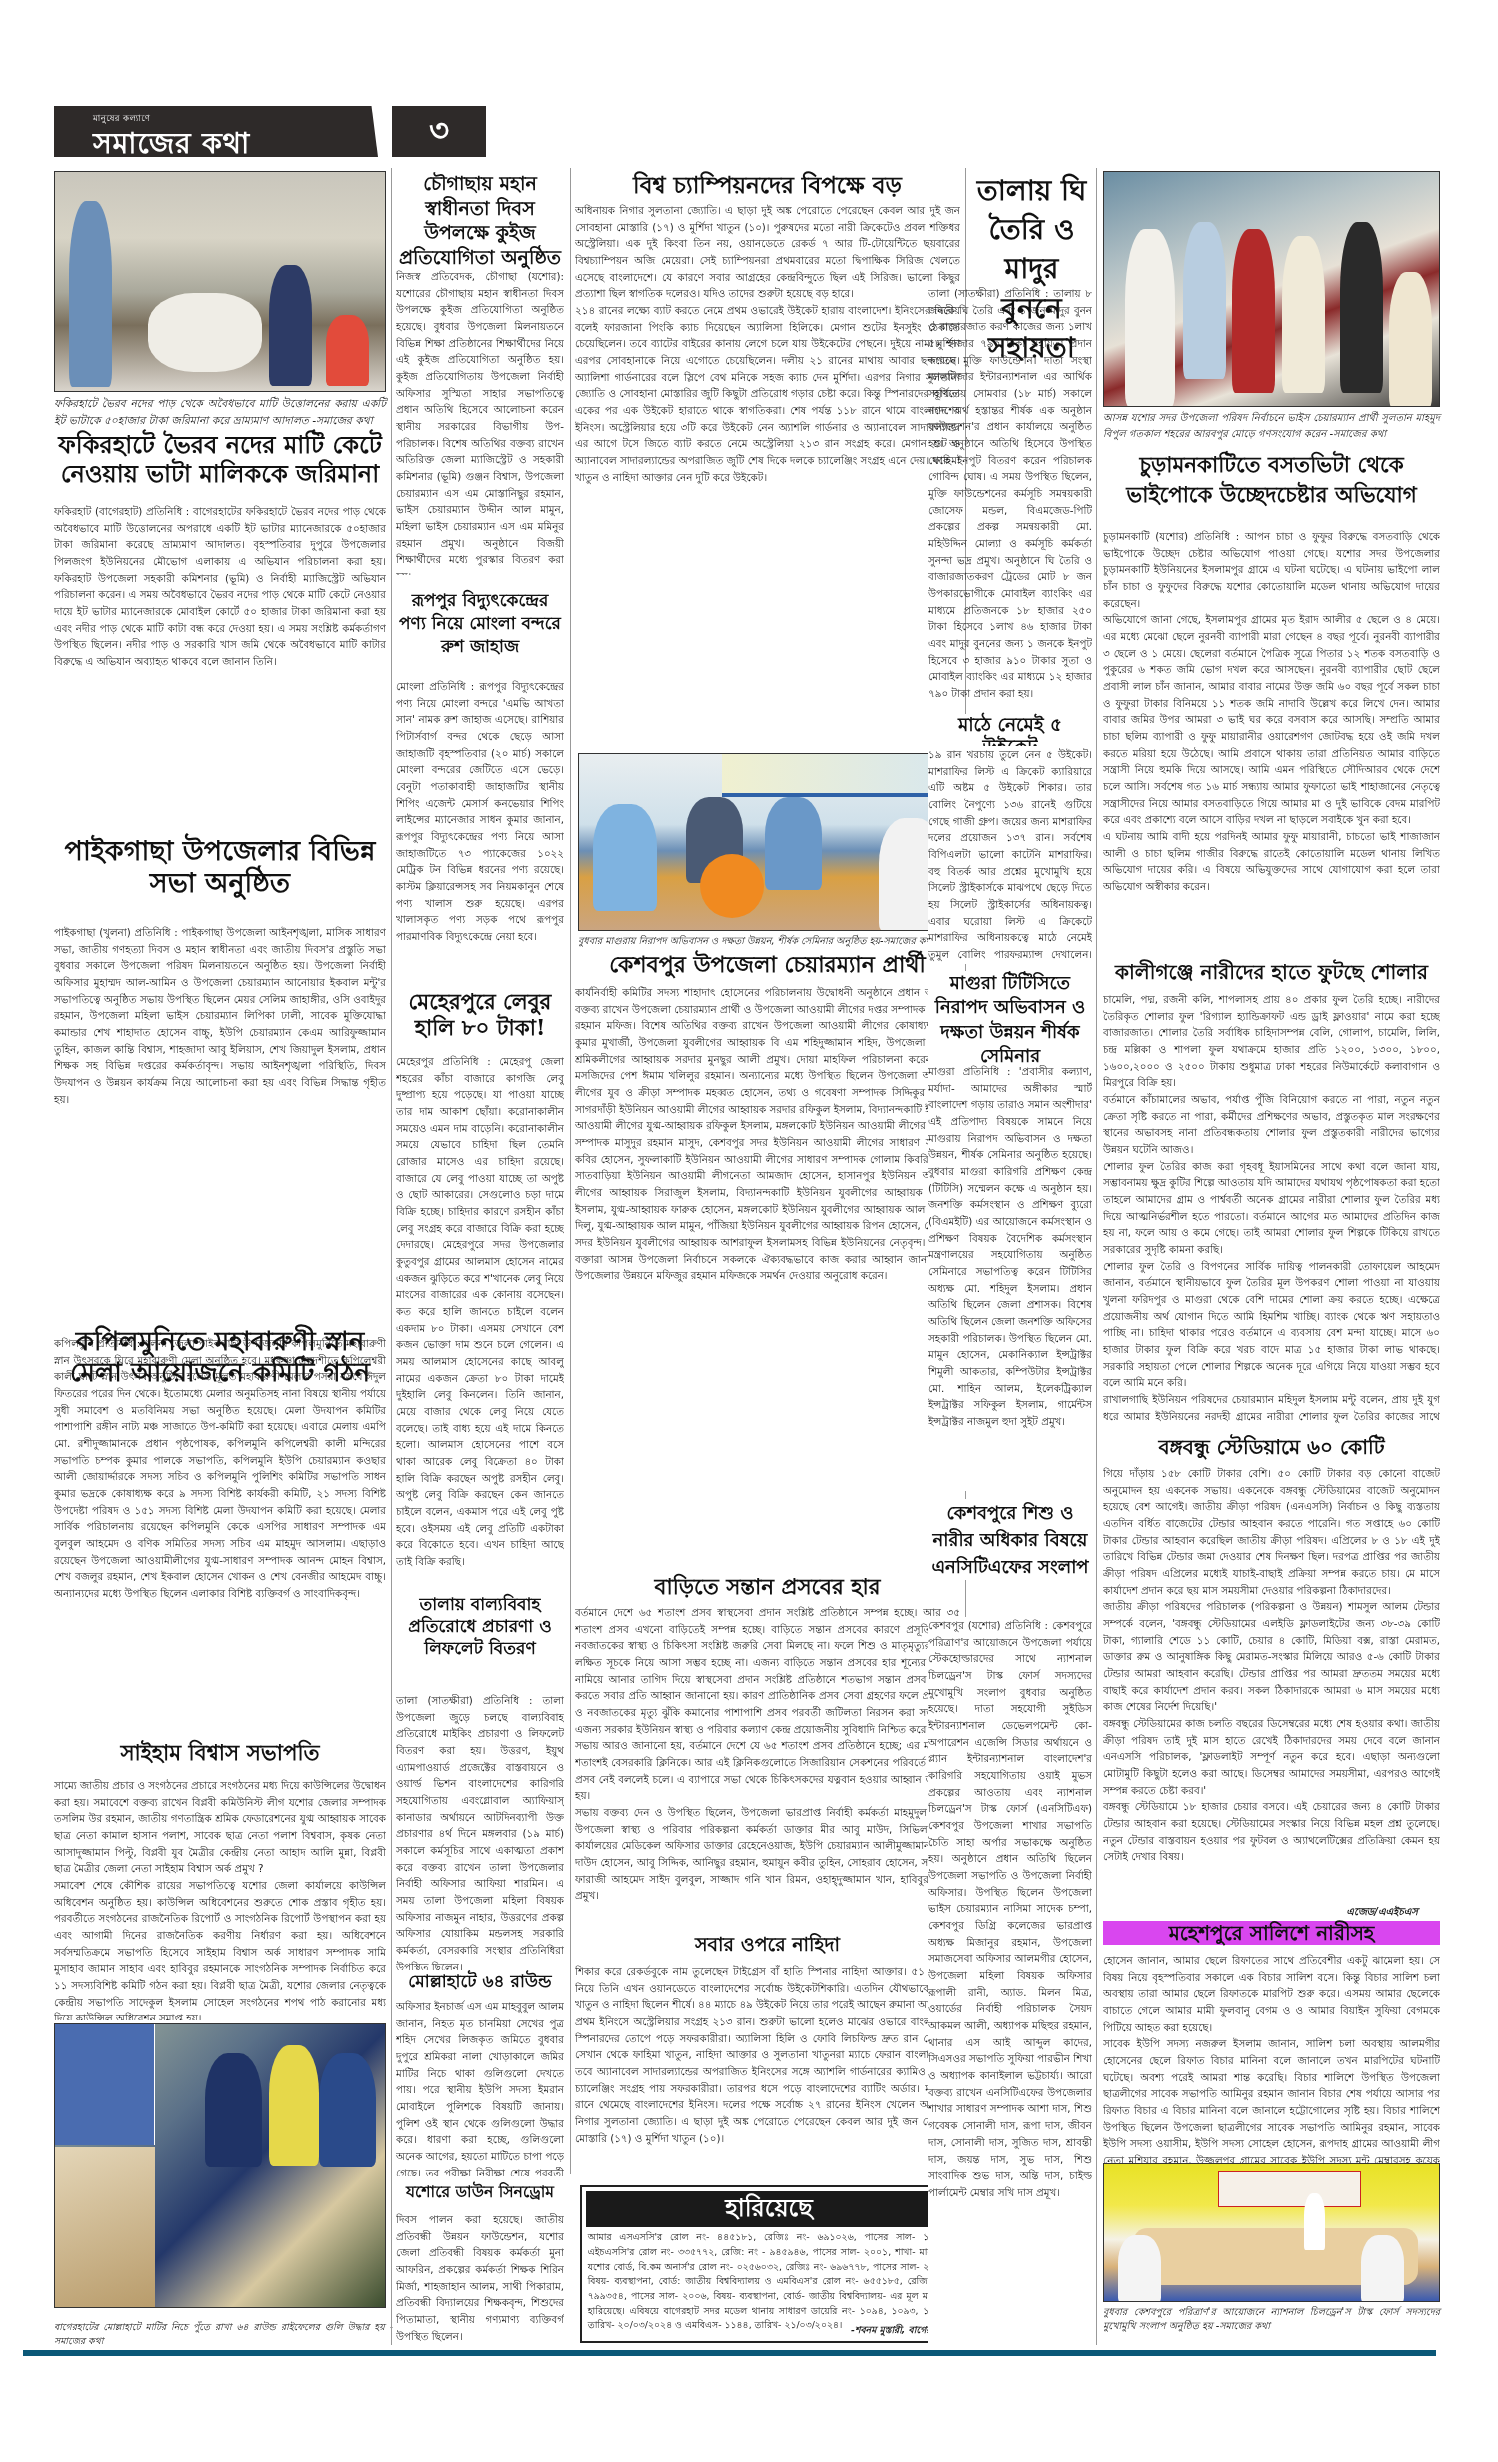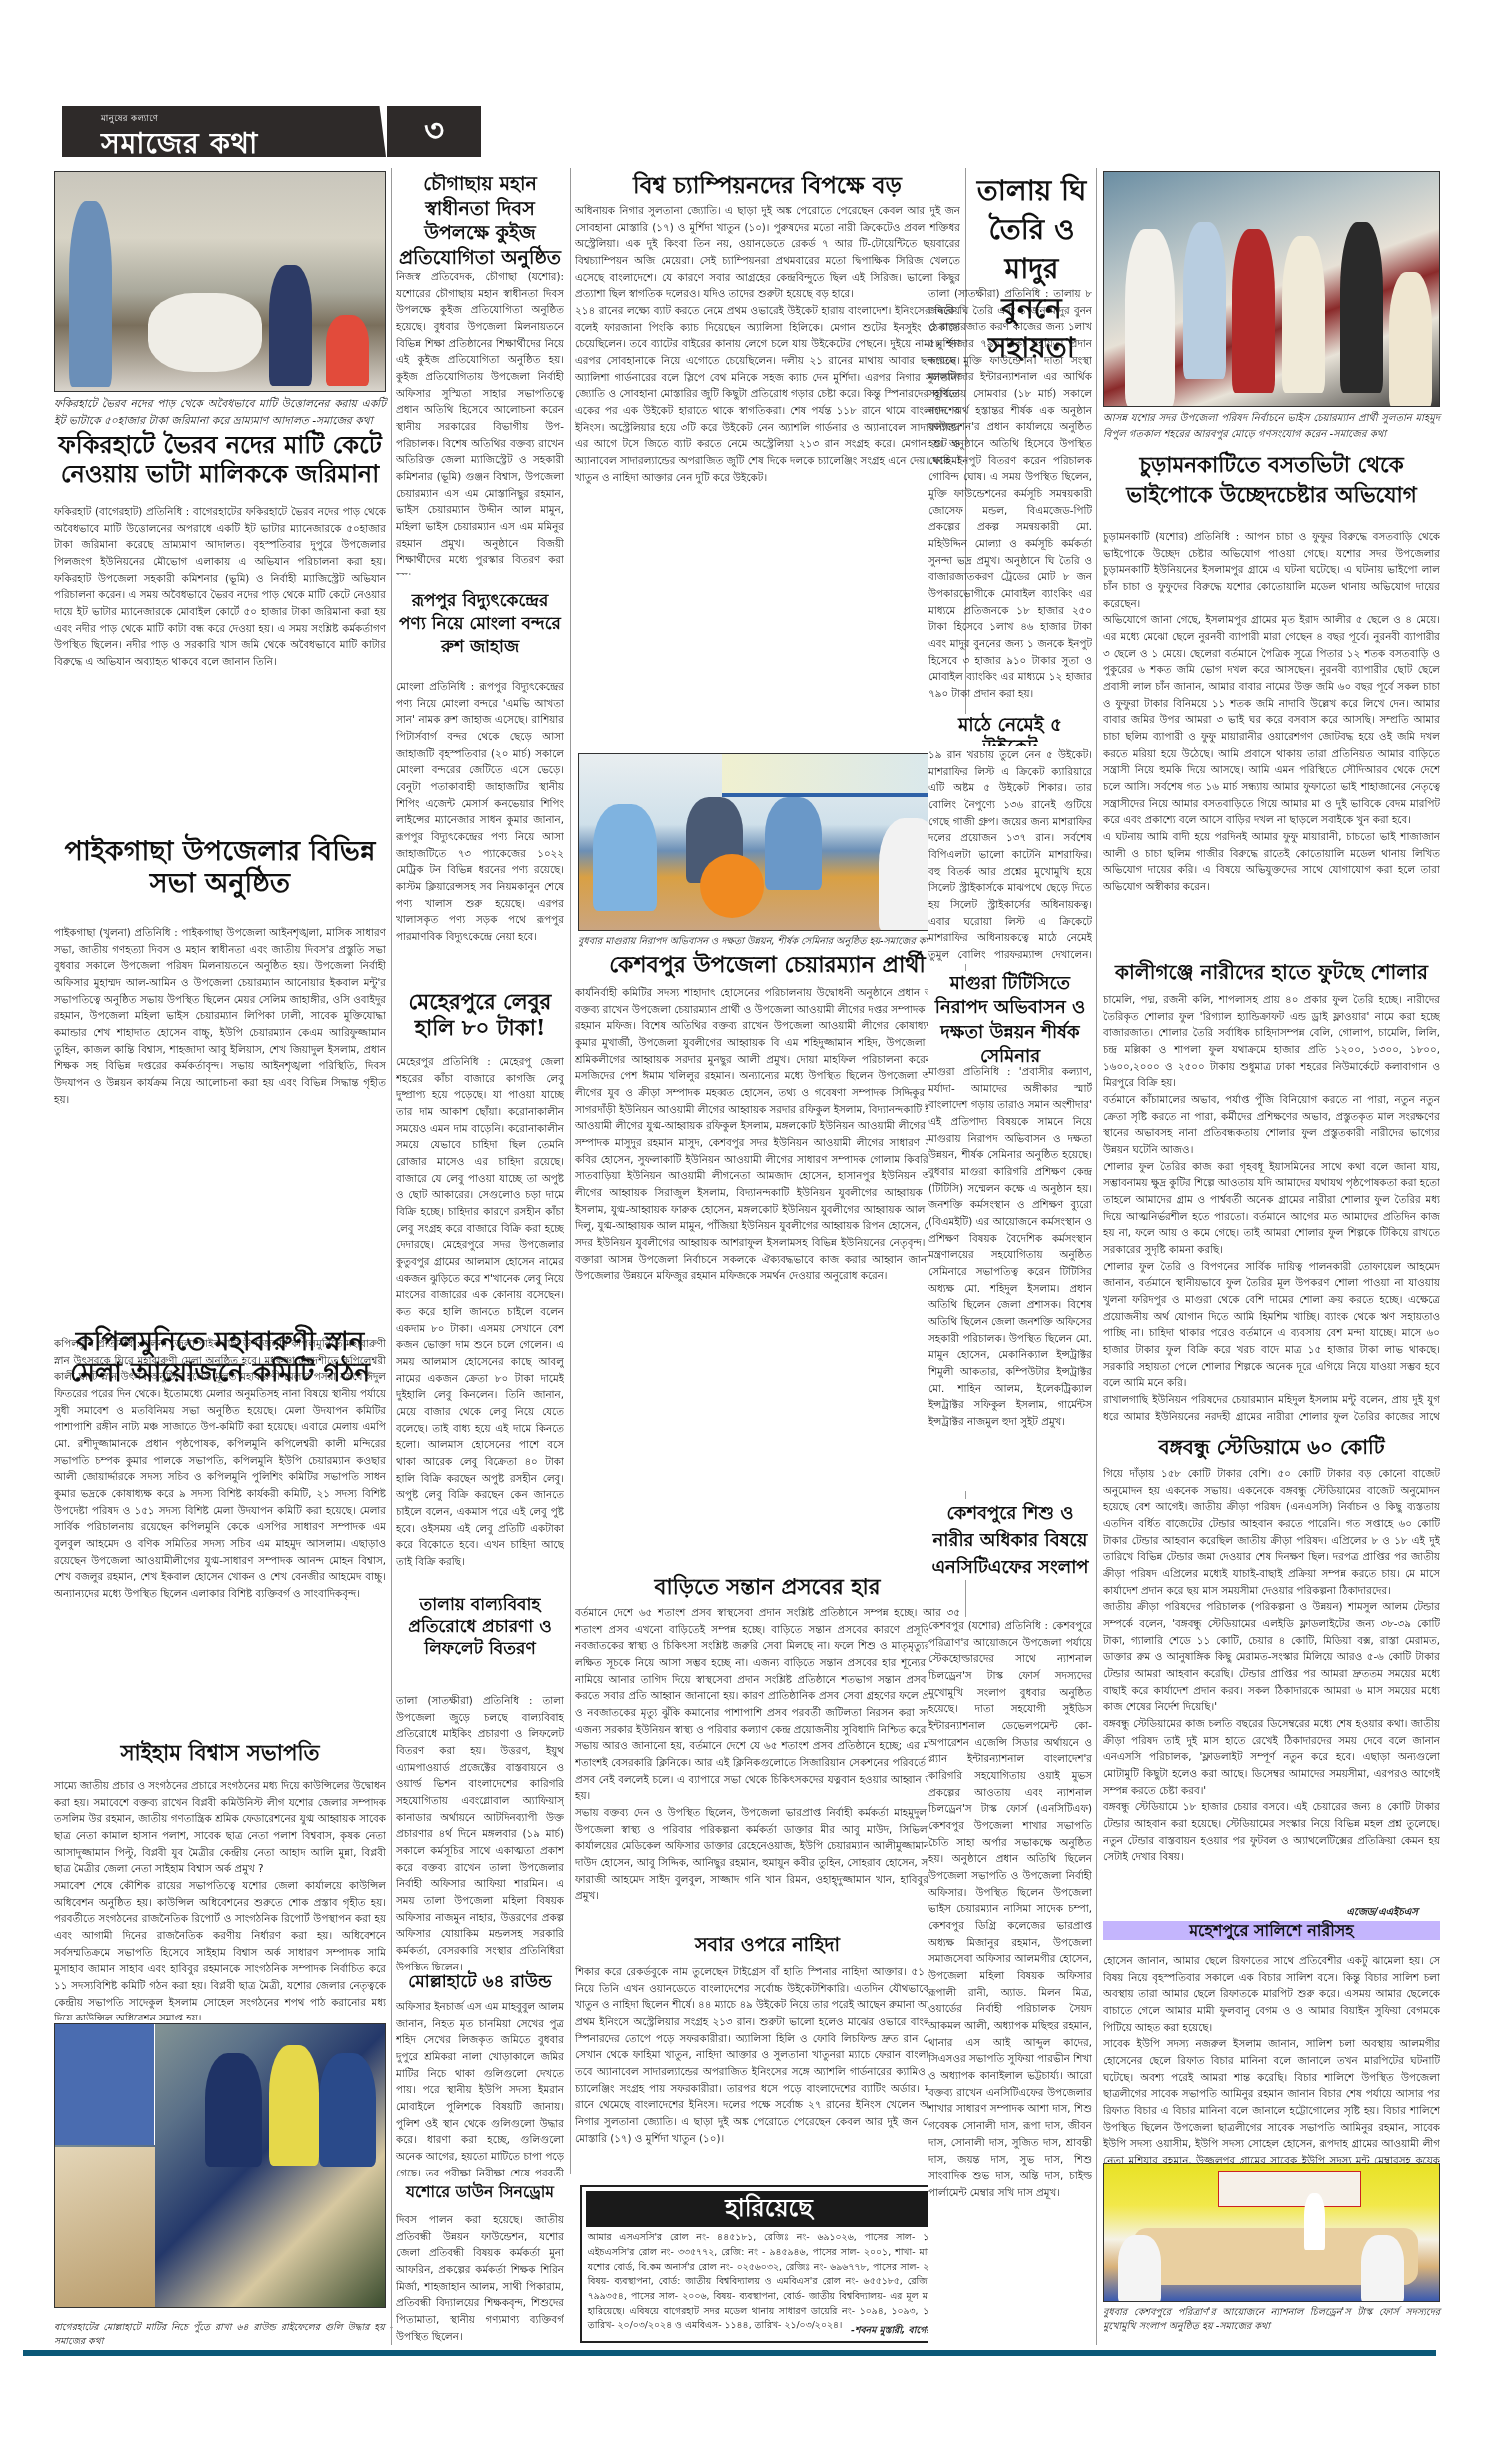--- a/index.html
+++ b/index.html
@@ -1,19 +1,19 @@
 <!DOCTYPE html>
 <html style="font-size:11.4px"><head>
 <meta charset="utf-8">
 <style>
 *{box-sizing:border-box;margin:0;padding:0}
 html,body{width:1499px;height:2462px;background:#fff;overflow:hidden}
 body{font-family:"DejaVu Sans",sans-serif;color:#1a1a1a;position:relative}
 
-.mast{position:absolute;top:106px;left:62px;width:1301px;height:51px;display:flex;gap:1px}
+.mast{position:absolute;top:106px;left:54px;width:1301px;height:51px;display:flex;gap:14px}
 .mast-logo{width:324px;background:#2e2a29;color:#fff;position:relative;clip-path:polygon(0 0,98% 0,100% 100%,0 100%)}
 .mast-logo .tag{position:absolute;left:39px;top:5.7px;font-size:8.6px;letter-spacing:0.4px}
 .mast-logo .name{position:absolute;left:39px;top:15.7px;font-size:28.5px;font-weight:bold;letter-spacing:0.7px}
 .mast-date{flex:1 1 542px;background:linear-gradient(#fff,#bdbdbd 60%,#8a8a8a);border:2.1px solid #2e2a29;border-top:none;display:flex;align-items:center;justify-content:center;font-size:17px;font-weight:bold;clip-path:polygon(1% 0,100% 0,100% 100%,2% 100%)}
 .mast-url{width:367px;background:linear-gradient(#fff,#bdbdbd 60%,#8a8a8a);border:2.1px solid #2e2a29;border-top:none;display:flex;align-items:center;justify-content:center;font-family:"Liberation Serif",serif;font-size:21.4px;font-weight:bold;color:#222}
 .mast-page{width:94px;background:#2e2a29;color:#fff;display:flex;align-items:center;justify-content:center;font-size:31px;font-weight:bold}
 
 .photo{position:absolute;border:1.4px solid #333;overflow:hidden}
 .caption{position:absolute;font-style:italic;font-size:10.7px;line-height:1.55;color:#222;text-align:justify}
 .head{position:absolute;font-family:"DejaVu Serif",serif;font-weight:bold;text-align:center;color:#111;line-height:1.2}
@@ -155,21 +155,21 @@
 শোলার ফুল তৈরি ও বিপণনের সার্বিক দায়িত্ব পালনকারী তোফায়েল আহমেদ জানান, বর্তমানে স্থানীয়ভাবে ফুল তৈরির মূল উপকরণ শোলা পাওয়া না যাওয়ায় খুলনা ফরিদপুর ও মাগুরা থেকে বেশি দামের শোলা ক্রয় করতে হচ্ছে। এক্ষেত্রে প্রয়োজনীয় অর্থ যোগান দিতে আমি হিমশিম খাচ্ছি। ব্যাংক থেকে ঋণ সহায়তাও পাচ্ছি না। চাহিদা থাকার পরেও বর্তমানে এ ব্যবসায় বেশ মন্দা যাচ্ছে। মাসে ৬০ হাজার টাকার ফুল বিক্রি করে খরচ বাদে মাত্র ১৫ হাজার টাকা লাভ থাকছে। সরকারি সহায়তা পেলে শোলার শিল্পকে অনেক দূরে এগিয়ে নিয়ে যাওয়া সম্ভব হবে বলে আমি মনে করি।
 রাখালগাছি ইউনিয়ন পরিষদের চেয়ারম্যান মহিদুল ইসলাম মন্টু বলেন, প্রায় দুই যুগ ধরে আমার ইউনিয়নের নরদহী গ্রামের নারীরা শোলার ফুল তৈরির কাজের সাথে যুক্ত। সম্প্রতি জেলা প্রশাসকের কাছে তাদের দূরবস্থার চিত্র তুলে ধরায় তিনি মাঝারি আকৃতির একটি দোচালা ঘর নির্মাণের জন্য অর্থ বরাদ্দ দিয়েছেন। যেখানে তারা একসাথে বসে সহজেই ফুল তৈরির কাজ করতে পারবেন। শোলার তৈরি ফুলের ব্যাপক চাহিদা রয়েছে। বাণিজ্যিকভাবে এই ফুল তৈরি করে তা বিপণন করতে পারলে আমার ইউনিয়নের নারীরা একদিকে যেমন উপকৃত হবেন অন্যদিকে দেশের অর্থনীতিও সমৃদ্ধ হবে বলে আমি মনে করি। তাই আর্থিক প্রতিষ্ঠান ও ব্যবসায়ী বিনিয়োগকারী বন্ধুদের শোলার তৈরি ফুল তৈরি শিল্পের দিকে সুদৃষ্টি দেওয়ার আহ্বান জানাচ্ছি।</div>
 
 <div class="head" style="left:1103px;top:1435px;width:337px;font-size:20px;background:#fff">বঙ্গবন্ধু স্টেডিয়ামে ৬০ কোটি</div>
 <div class="body" style="left:1103px;top:1465px;width:337px;height:443px;white-space:pre-line;background:#fff">গিয়ে দাঁড়ায় ১৫৮ কোটি টাকার বেশি। ৫০ কোটি টাকার বড় কোনো বাজেট অনুমোদন হয় একনেক সভায়। একনেকে বঙ্গবন্ধু স্টেডিয়ামের বাজেট অনুমোদন হয়েছে বেশ আগেই। জাতীয় ক্রীড়া পরিষদ (এনএসসি) নির্বাচন ও কিছু ব্যস্ততায় এতদিন বর্ধিত বাজেটের টেন্ডার আহবান করতে পারেনি। গত সপ্তাহে ৬০ কোটি টাকার টেন্ডার আহবান করেছিল জাতীয় ক্রীড়া পরিষদ। এপ্রিলের ৮ ও ১৮ এই দুই তারিখে বিভিন্ন টেন্ডার জমা দেওয়ার শেষ দিনক্ষণ ছিল। দরপত্র প্রাপ্তির পর জাতীয় ক্রীড়া পরিষদ এপ্রিলের মধ্যেই যাচাই-বাছাই প্রক্রিয়া সম্পন্ন করতে চায়। মে মাসে কার্যাদেশ প্রদান করে ছয় মাস সময়সীমা দেওয়ার পরিকল্পনা ঠিকাদারদের।
 জাতীয় ক্রীড়া পরিষদের পরিচালক (পরিকল্পনা ও উন্নয়ন) শামসুল আলম টেন্ডার সম্পর্কে বলেন, 'বঙ্গবন্ধু স্টেডিয়ামের এলইডি ফ্লাডলাইটের জন্য ৩৮-৩৯ কোটি টাকা, গ্যালারি শেডে ১১ কোটি, চেয়ার ৪ কোটি, মিডিয়া বক্স, রাস্তা মেরামত, ডাক্তার রুম ও আনুষাঙ্গিক কিছু মেরামত-সংস্কার মিলিয়ে আরও ৫-৬ কোটি টাকার টেন্ডার আমরা আহবান করেছি। টেন্ডার প্রাপ্তির পর আমরা দ্রুততম সময়ের মধ্যে বাছাই করে কার্যাদেশ প্রদান করব। সকল ঠিকাদারকে আমরা ৬ মাস সময়ের মধ্যে কাজ শেষের নির্দেশ দিয়েছি।'
 বঙ্গবন্ধু স্টেডিয়ামের কাজ চলতি বছরের ডিসেম্বরের মধ্যে শেষ হওয়ার কথা। জাতীয় ক্রীড়া পরিষদ তাই দুই মাস হাতে রেখেই ঠিকাদারদের সময় দেবে বলে জানান এনএসসি পরিচালক, 'ফ্লাডলাইট সম্পূর্ণ নতুন করে হবে। এছাড়া অন্যগুলো মোটামুটি কিছুটা হলেও করা আছে। ডিসেম্বর আমাদের সময়সীমা, এরপরও আগেই সম্পন্ন করতে চেষ্টা করব।'
 বঙ্গবন্ধু স্টেডিয়ামে ১৮ হাজার চেয়ার বসবে। এই চেয়ারের জন্য ৪ কোটি টাকার টেন্ডার আহবান করা হয়েছে। স্টেডিয়ামের সংস্কার নিয়ে বিভিন্ন মহল প্রশ্ন তুলেছে। নতুন টেন্ডার বাস্তবায়ন হওয়ার পর ফুটবল ও অ্যাথলেটিক্সের প্রতিক্রিয়া কেমন হয় সেটাই দেখার বিষয়।</div>
 <div style="position:absolute;left:1342px;top:1904px;font-size:10px;font-style:italic;font-weight:bold;background:#fff;padding-left:4.3px">এজেড/এএইচএস</div>
 
-<div class="head" style="left:1103px;top:1921px;width:337px;font-size:16px;background:#c4b5fd">মহেশপুরে সালিশে নারীসহ</div>
+<div class="head" style="left:1103px;top:1921px;width:337px;font-size:20px;background:#d946ef">মহেশপুরে সালিশে নারীসহ</div>
 <div class="body" style="left:1103px;top:1952px;width:337px;height:214px;white-space:pre-line;background:#fff">হোসেন জানান, আমার ছেলে রিফাতের সাথে প্রতিবেশীর একটু ঝামেলা হয়। সে বিষয় নিয়ে বৃহস্পতিবার সকালে এক বিচার সালিশ বসে। কিন্তু বিচার সালিশ চলা অবস্থায় তারা আমার ছেলে রিফাতকে মারপিট শুরু করে। এসময় আমার ছেলেকে বাচাতে গেলে আমার মামী ফুলবানু বেগম ও ও আমার বিয়াইন সুফিয়া বেগমকে পিটিয়ে আহত করা হয়েছে।
 সাবেক ইউপি সদস্য নজরুল ইসলাম জানান, সালিশ চলা অবস্থায় আলমগীর হোসেনের ছেলে রিফাত বিচার মানিনা বলে জানালে তখন মারপিটের ঘটনাটি ঘটেছে। অবশ্য পরেই আমরা শান্ত করেছি। বিচার শালিশে উপস্থিত উপজেলা ছাত্রলীগের সাবেক সভাপতি আমিনুর রহমান জানান বিচার শেষ পর্যায়ে আসার পর রিফাত বিচার এ বিচার মানিনা বলে জানালে হট্টোগোলের সৃষ্টি হয়। বিচার শালিশে উপস্থিত ছিলেন উপজেলা ছাত্রলীগের সাবেক সভাপতি আমিনুর রহমান, সাবেক ইউপি সদস্য ওয়াসীম, ইউপি সদস্য সোহেল হোসেন, রূপদাহ গ্রামের আওয়ামী লীগ নেতা মশিয়ার রহমান, উজ্জলপুর গ্রামের সাবেক ইউপি সদস্য মন্টু মেম্বারসহ কয়েক জন।</div>
 
 <div class="photo scene6" style="left:1103px;top:2163px;width:337px;height:139px">
   <div style="position:absolute;left:114px;top:7.1px;width:143px;height:36px;background:#f6f0e8;border:1.4px solid #c22"></div>
   <div style="position:absolute;left:28.5px;top:64px;width:285px;height:57px;background:#e9cfa0;border-radius:14.3px"></div>
   <div class="fig" style="left:14.3px;top:71px;width:43px;height:68px;background:#f4f4f4"></div>
   <div class="fig" style="left:200px;top:28.5px;width:21.4px;height:57px;background:#fff"></div>
   <div class="fig" style="left:257px;top:71px;width:43px;height:68px;background:#f4f4f4"></div>
 </div>

